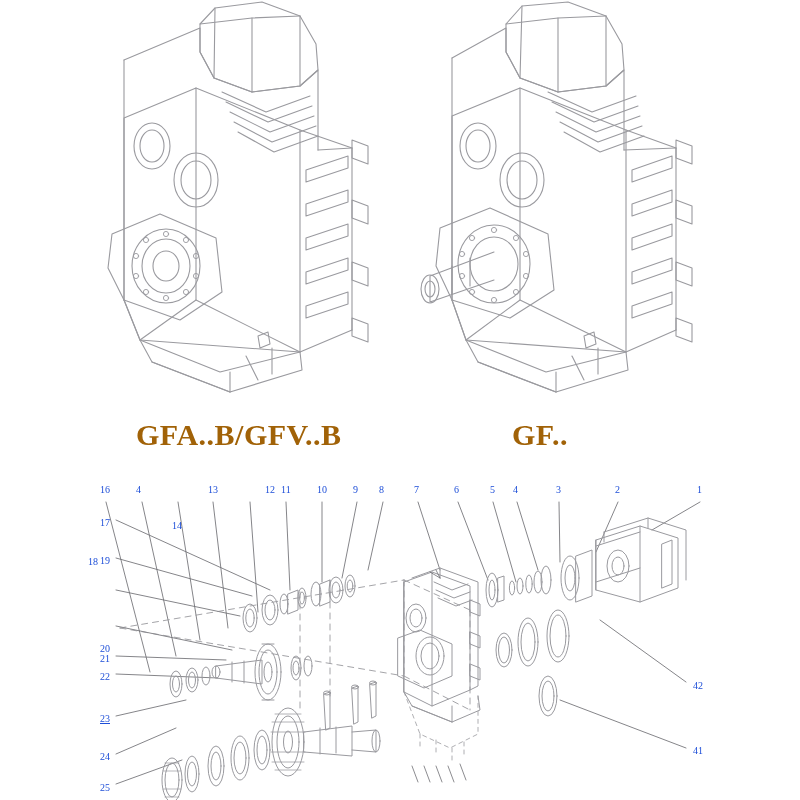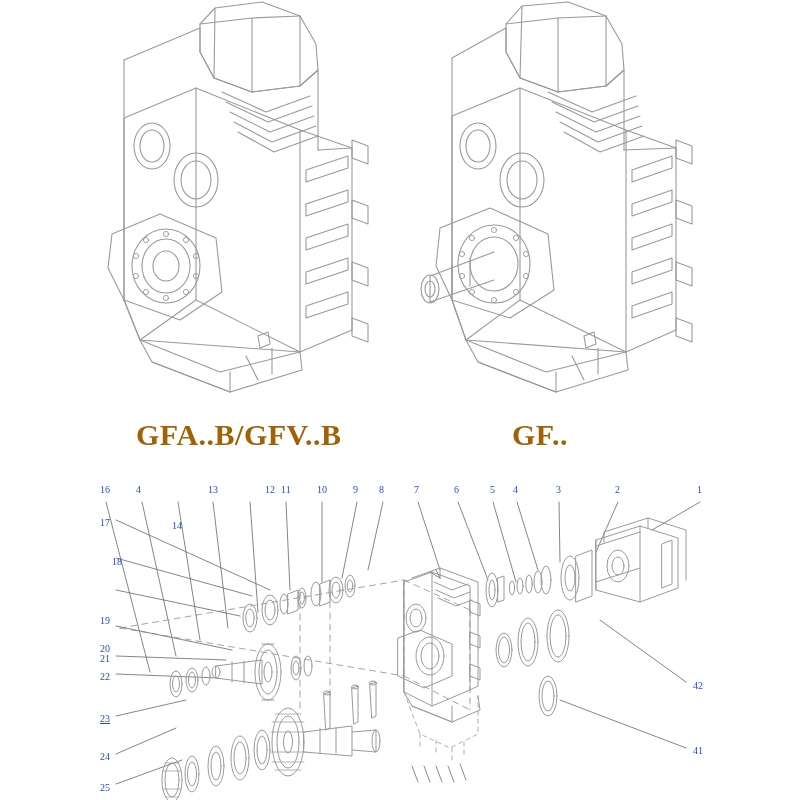--- a/index.html
+++ b/index.html
@@ -448,22 +448,22 @@
   <div class="callout" style="left:379px; top:484px;">8</div>
   <div class="callout" style="left:414px; top:484px;">7</div>
   <div class="callout" style="left:454px; top:484px;">6</div>
   <div class="callout" style="left:490px; top:484px;">5</div>
   <div class="callout" style="left:513px; top:484px;">4</div>
   <div class="callout" style="left:556px; top:484px;">3</div>
   <div class="callout" style="left:615px; top:484px;">2</div>
   <div class="callout" style="left:697px; top:484px;">1</div>
 
   <div class="callout" style="left:100px; top:517px;">17</div>
-  <div class="callout" style="left:112px; top:556px;">18</div>
-  <div class="callout" style="left:100px; top:615px;">19</div>
+  <div class="callout" style="left:88px; top:556px;">18</div>
+  <div class="callout" style="left:100px; top:555px;">19</div>
   <div class="callout" style="left:100px; top:624px;margin-top:19px;">20</div>
   <div class="callout" style="left:100px; top:653px;">21</div>
   <div class="callout" style="left:100px; top:671px;">22</div>
   <div class="callout" style="left:100px; top:713px;text-decoration:underline;">23</div>
   <div class="callout" style="left:100px; top:751px;">24</div>
   <div class="callout" style="left:100px; top:782px;">25</div>
 
   <div class="callout" style="left:693px; top:680px;">42</div>
   <div class="callout" style="left:693px; top:745px;text-align:center;">41</div>
 

